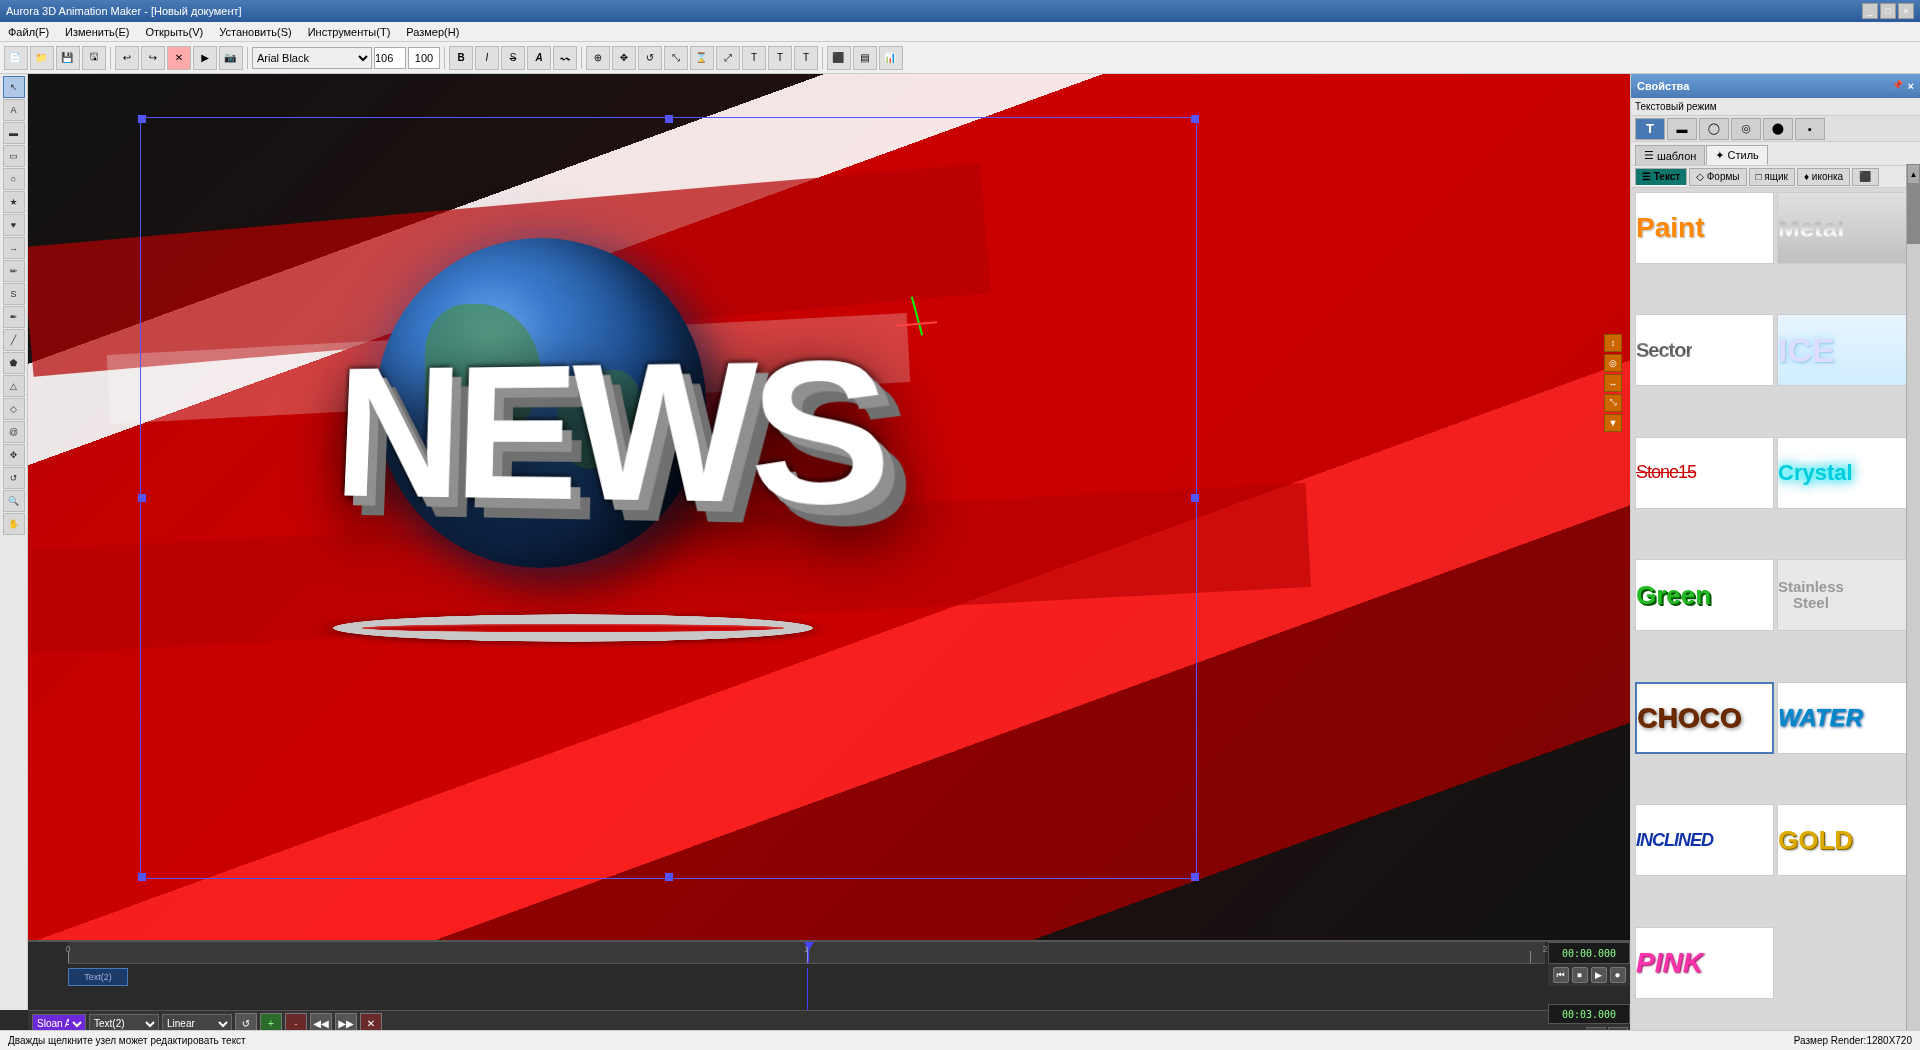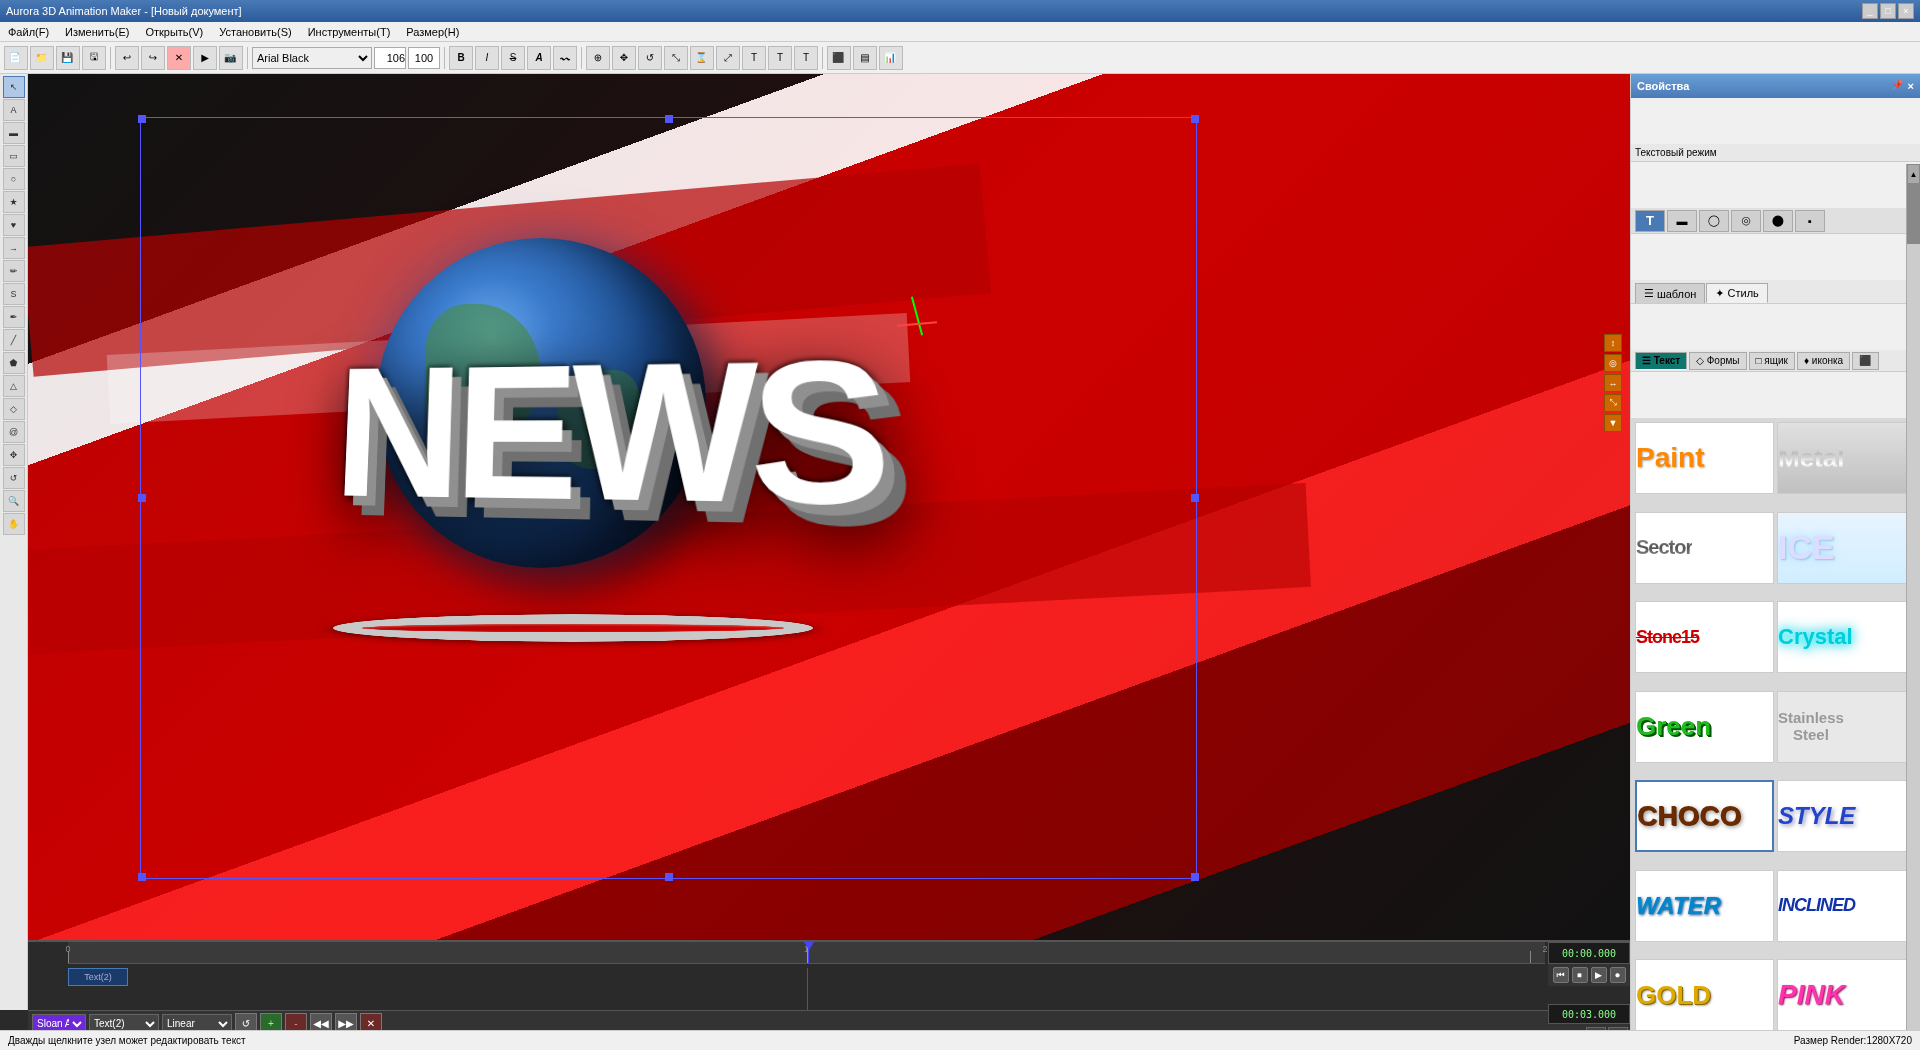--- a/index.html
+++ b/index.html
@@ -31,21 +31,21 @@
       display: flex; align-items: center; padding: 0 4px; gap: 2px;
       border-bottom: 1px solid #ccc;
     }
     .toolbar-btn {
       width: 24px; height: 24px; background: #e0e0e0; border: 1px solid #bbb;
       display: inline-flex; align-items: center; justify-content: center;
       cursor: pointer; font-size: 10px;
     }
     .toolbar-separator { width: 1px; height: 22px; background: #bbb; margin: 0 2px; }
     #font-select { width: 120px; height: 22px; font-size: 11px; border: 1px solid #aaa; }
-    #font-size { width: 32px; height: 22px; font-size: 11px; border: 1px solid #aaa; text-align: right; }
+    #font-size { width: 32px; height: 22px; font-size: 11px; border: 1px solid #aaa; text-align: left; }
     #font-scale { width: 32px; height: 22px; font-size: 11px; border: 1px solid #aaa; text-align: center; }
 
     
     #left-toolbar {
       width: 28px; background: #e8e8e8; border-right: 1px solid #ccc;
       display: flex; flex-direction: column; align-items: center; padding: 2px 0; gap: 1px;
       height: calc(1050px - 74px - 40px);
     }
     .left-btn {
       width: 22px; height: 22px; background: #d8d8d8; border: 1px solid #bbb;
@@ -76,21 +76,21 @@
 
     
     #selection-box {
       position: absolute; top: 8%; left: 8%; width: 68%; height: 88%;
       border: 1px solid #4444ff; pointer-events: none;
     }
 
     
     #right-panel {
       width: 290px; background: #f0f0f0; border-left: 1px solid #ccc;
-      display: flex; flex-direction: column; gap: 46px;
+      display: flex; flex-direction: column;
     }
 
     
     #props-header {
       height: 24px; background: linear-gradient(to bottom, #6a9fd8, #4a7ab5);
       display: flex; align-items: center; justify-content: space-between;
       padding: 0 6px; color: white; font-size: 11px; font-weight: bold;
     }
 
     
@@ -494,21 +494,21 @@
           -webkit-background-clip:text;-webkit-text-fill-color:transparent;
           background-clip:text;letter-spacing:-1px;">Sector</span>
       </div>
 
       <div class="style-item" style="background: linear-gradient(to bottom, #e8f4ff, #d0eeff);">
         <span style="font-family:'Arial Black',sans-serif;font-size:34px;font-weight:900;
           color:#ddf;text-shadow:0 0 10px #aaddff,1px 1px 2px #88bbdd;">ICE</span>
       </div>
 
       <div class="style-item">
-        <span style="font-family:'Arial Black',sans-serif;font-size:18px;font-weight:700;
+        <span style="font-family:'Arial Black',sans-serif;font-size:18px;font-weight:400;
           color:#cc0000;letter-spacing:-1px;text-decoration:line-through;">Stone15</span>
       </div>
 
       <div class="style-item">
         <span style="font-family:'Arial Black',sans-serif;font-size:22px;font-weight:900;
           color:#00ccdd;text-shadow:0 0 8px #00ffff,0 0 15px #00aacc;">Crystal</span>
       </div>
 
       <div class="style-item">
         <span style="font-family:'Arial Black',sans-serif;font-size:26px;font-weight:900;
@@ -518,24 +518,20 @@
       <div class="style-item" style="background:#e8e8e8;">
         <span style="font-family:'Arial Black',sans-serif;font-size:15px;font-weight:900;
           color:#999;line-height:1.1;text-align:center;display:block;">Stainless<br>Steel</span>
       </div>
 
       <div class="style-item selected">
         <span style="font-family:'Arial Black',sans-serif;font-size:28px;font-weight:900;
           color:#6b2a00;text-shadow:2px 2px 4px rgba(0,0,0,0.5),1px 1px 0 #8b3a00;">CHOCO</span>
       </div>
 
-      <div class="style-item">
-        <span style="font-family:'Arial Black',sans-serif;font-size:24px;font-weight:900;
-          color:#2244cc;text-shadow:2px 2px 4px rgba(0,0,100,0.4);font-style:italic;">STYLE</span>
-      </div>
 
       <div class="style-item">
         <span style="font-family:'Arial Black',sans-serif;font-size:24px;font-weight:900;
           color:#0088cc;font-style:italic;text-shadow:1px 1px 3px #004488;">WATER</span>
       </div>
 
       <div class="style-item">
         <span style="font-family:'Arial Black',sans-serif;font-size:18px;font-weight:900;
           color:#1133aa;font-style:italic;letter-spacing:-1px;">INCLINED</span>
       </div>

